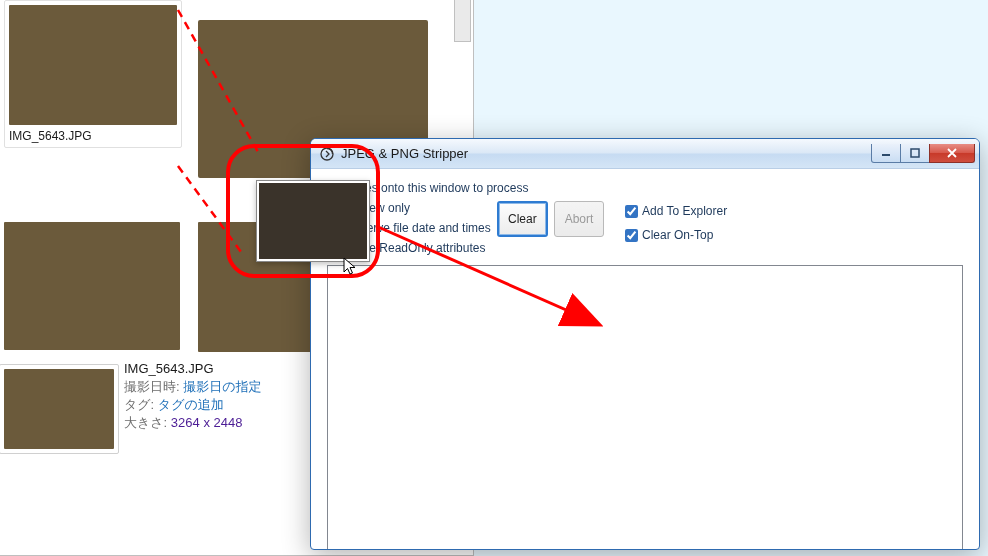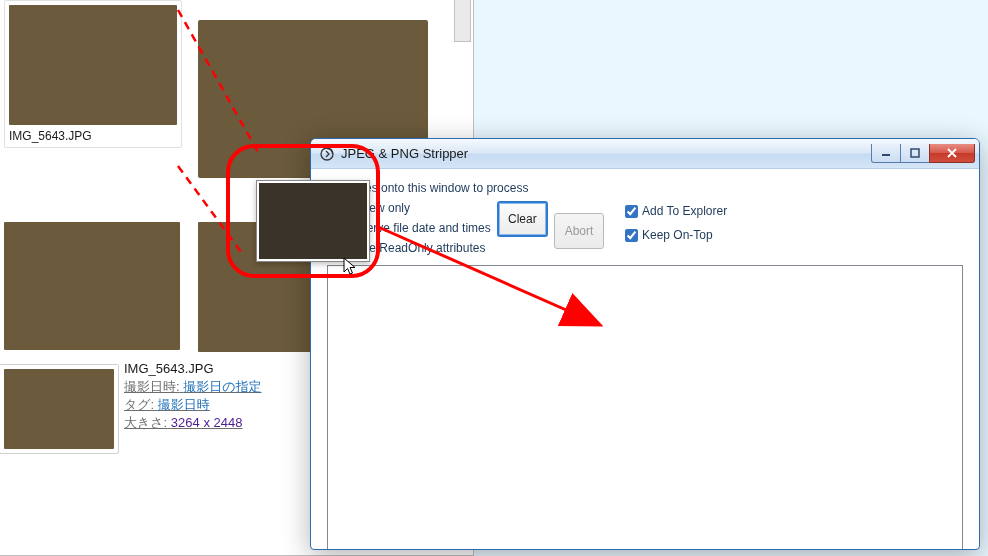--- a/index.html
+++ b/index.html
@@ -50,21 +50,21 @@
 
     .row2 .t3 { position: absolute; left: 4px;  top: 260px;  border:none; padding:0;}
     .row2 .t3 .img{ width: 176px; height: 128px; }
     .row2 .t4 { position: absolute; left: 198px; top: 260px; border:none; padding:0;}
     .row2 .t4 .img{ width: 222px; height: 130px; }
 
     .meta { position: absolute; left: 124px; top: 398px; background: #fff;
       color: #1e395b; font-size: 13px; line-height: 18px; }
     .meta .fn { color: #1a1a1a; }
     .meta .ty { color: #6d6d6d; }
-    .meta .kv { color: #6d6d6d; text-decoration: underline; }
+    .meta .kv { color: #6d6d6d; }
     .meta .kv .v { color: #1e6fb8; }
     .stars { color: #c2d4e7; letter-spacing: 1px;}
 
     .meta-thumb { position: absolute; left: -1px; top: 402px; }
     .meta-thumb .img { width: 118px; height: 90px; }
 
     
     .drag-ghost {
       position: absolute; left: 256px; top: 180px; width: 114px; height: 82px;
       border: 1px solid #888; background: #fff; padding: 2px;
@@ -122,21 +122,21 @@
     label.cb { display: flex; align-items: center; gap: 4px; color: #1e395b;
       font-size: 12px; white-space: nowrap; }
     input[type=checkbox]{ width: 13px; height: 13px; accent-color: #3374c4; }
 
     .btn { font-size: 12px; padding: 1px 10px 2px 10px; border-radius: 3px;
       border: 1px solid #707070; background: linear-gradient(#f6f6f6,#e2e2e2);
       color: #222; height: 36px; }
     .btn.primary { border: 2px solid #2e7bd1; box-shadow: 0 0 0 1px #8db9e8 inset;
       background: linear-gradient(#fdfdfd,#ececec); padding: 0 9px 1px 9px; }
     .btn[disabled] { color: #9a9a9a; border-color: #b9b9b9;
-      background: linear-gradient(#f4f4f4,#ebebeb); margin-top: 12px; }
+      background: linear-gradient(#f4f4f4,#ebebeb); }
 
     .log {
       margin: 10px 2px 2px 2px; height: 300px;
       border: 1px solid #828790; background: #fff;
     }
   </style>
 </head>
 <body>
 
 <div class="explorer">
@@ -164,21 +164,21 @@
     </div>
   </div>
 
   <div class="thumb small meta-thumb">
     <div class="img cheesecake"></div>
   </div>
 
   <div class="meta">
     <div class="fn">IMG_5643.JPG</div>
     <div class="kv"><span>撮影日時:</span> <span class="v">撮影日の指定</span></div>
-    <div class="kv"><span>タグ:</span> <span class="v">撮影日時</span></div>
+    <div class="kv"><span>タグ:</span> <span class="v">タグの追加</span></div>
     <div class="kv"><span>大きさ:</span> <span class="v" style="color:#4c1d95">3264 x 2448</span></div>
   </div>
 
 </div>
 
 <div class="dlg">
   <div class="titlebar">
     <span class="ico">
       <svg width="14" height="14" viewBox="0 0 14 14">
           <circle cx="7" cy="7" r="6" fill="none" stroke="#333" stroke-width="1.3"></circle>
@@ -232,21 +232,21 @@
       </div>
     </div>
 
     <div style="position:absolute; left:314px; top:65px; display:flex; flex-direction:column; gap:10px;">
         <label class="cb">
           <input type="checkbox" checked="" style=""> 
           <span>Add To Explorer</span>
         </label>
         <label class="cb">
           <input type="checkbox" checked="" style=""> 
-          <span>Keep On-Top</span>
+          <span>Clear On-Top</span>
         </label>
     </div>
 
     <div class="log"></div>
   </div>
 </div>
 
 <div class="drag-ghost">
   <div class="img cheesecake"></div>
 </div>

